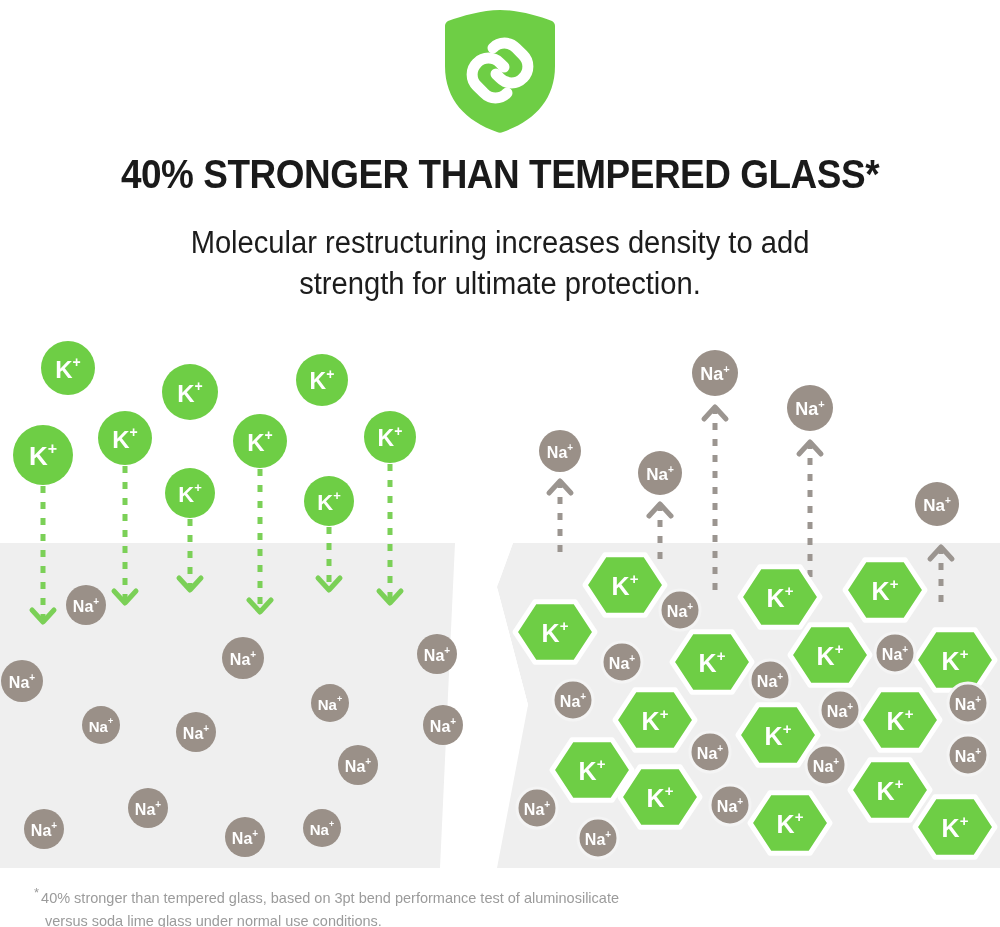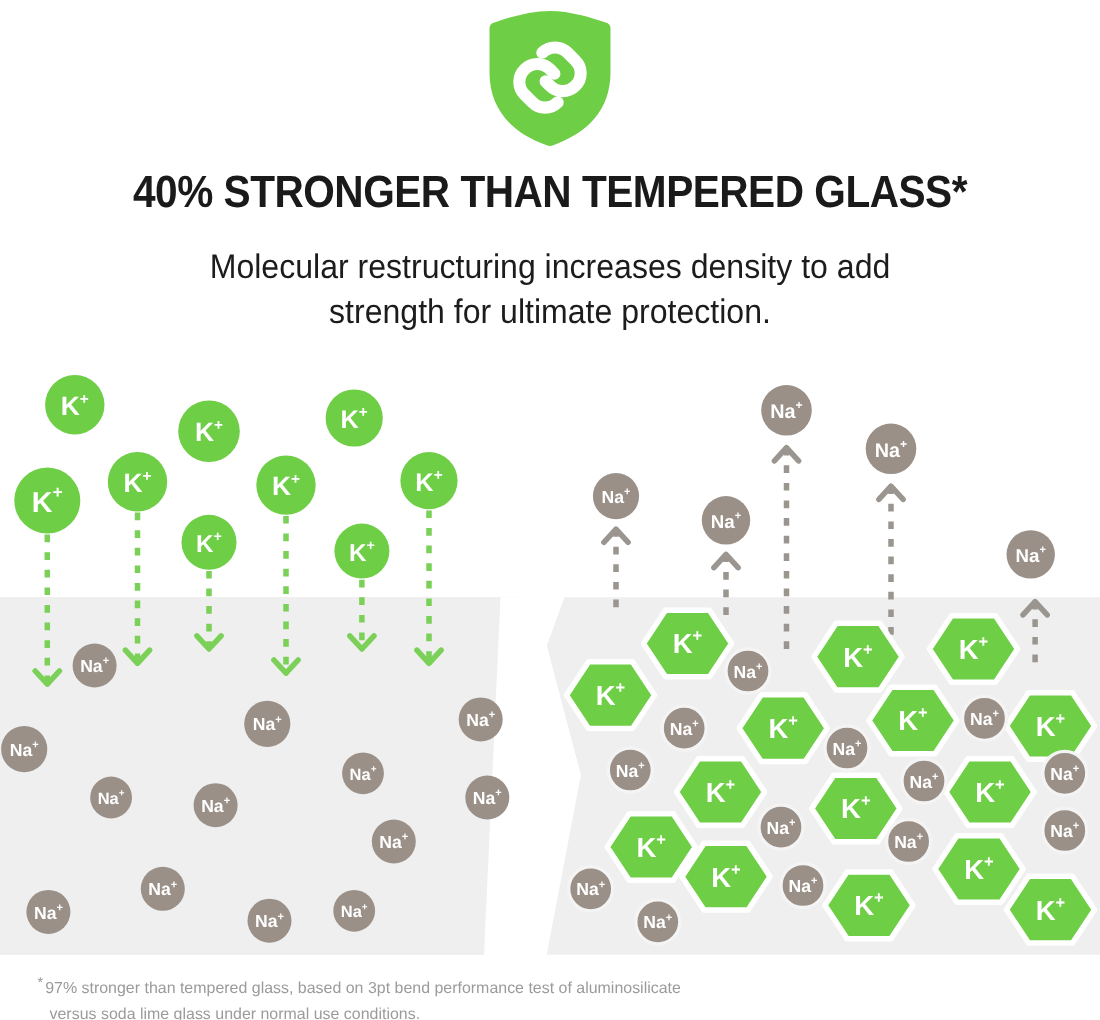--- a/index.html
+++ b/index.html
@@ -325,17 +325,17 @@
           </g>
           <g>
             <circle cx="937" cy="204" r="22" fill="#9A9088"></circle>
             <text x="937" y="205" class="ion-label" font-size="17" fill="#fff"><tspan>Na</tspan><tspan font-size="10" dy="-5">+</tspan></text>
           </g>
         </g>
     </svg>
   </div>
 
   <div class="footnote">
-    <span class="star">*</span><span>97% stronger than tempered glass, based on 3pt bend performance test of aluminosilicate</span><br>
+    <span class="star">*</span><span>40% stronger than tempered glass, based on 3pt bend performance test of aluminosilicate</span><br>
     <span style="margin-left:11px">versus soda lime glass under normal use conditions.</span>
   </div>
 
 </div>
 
 </body></html>

